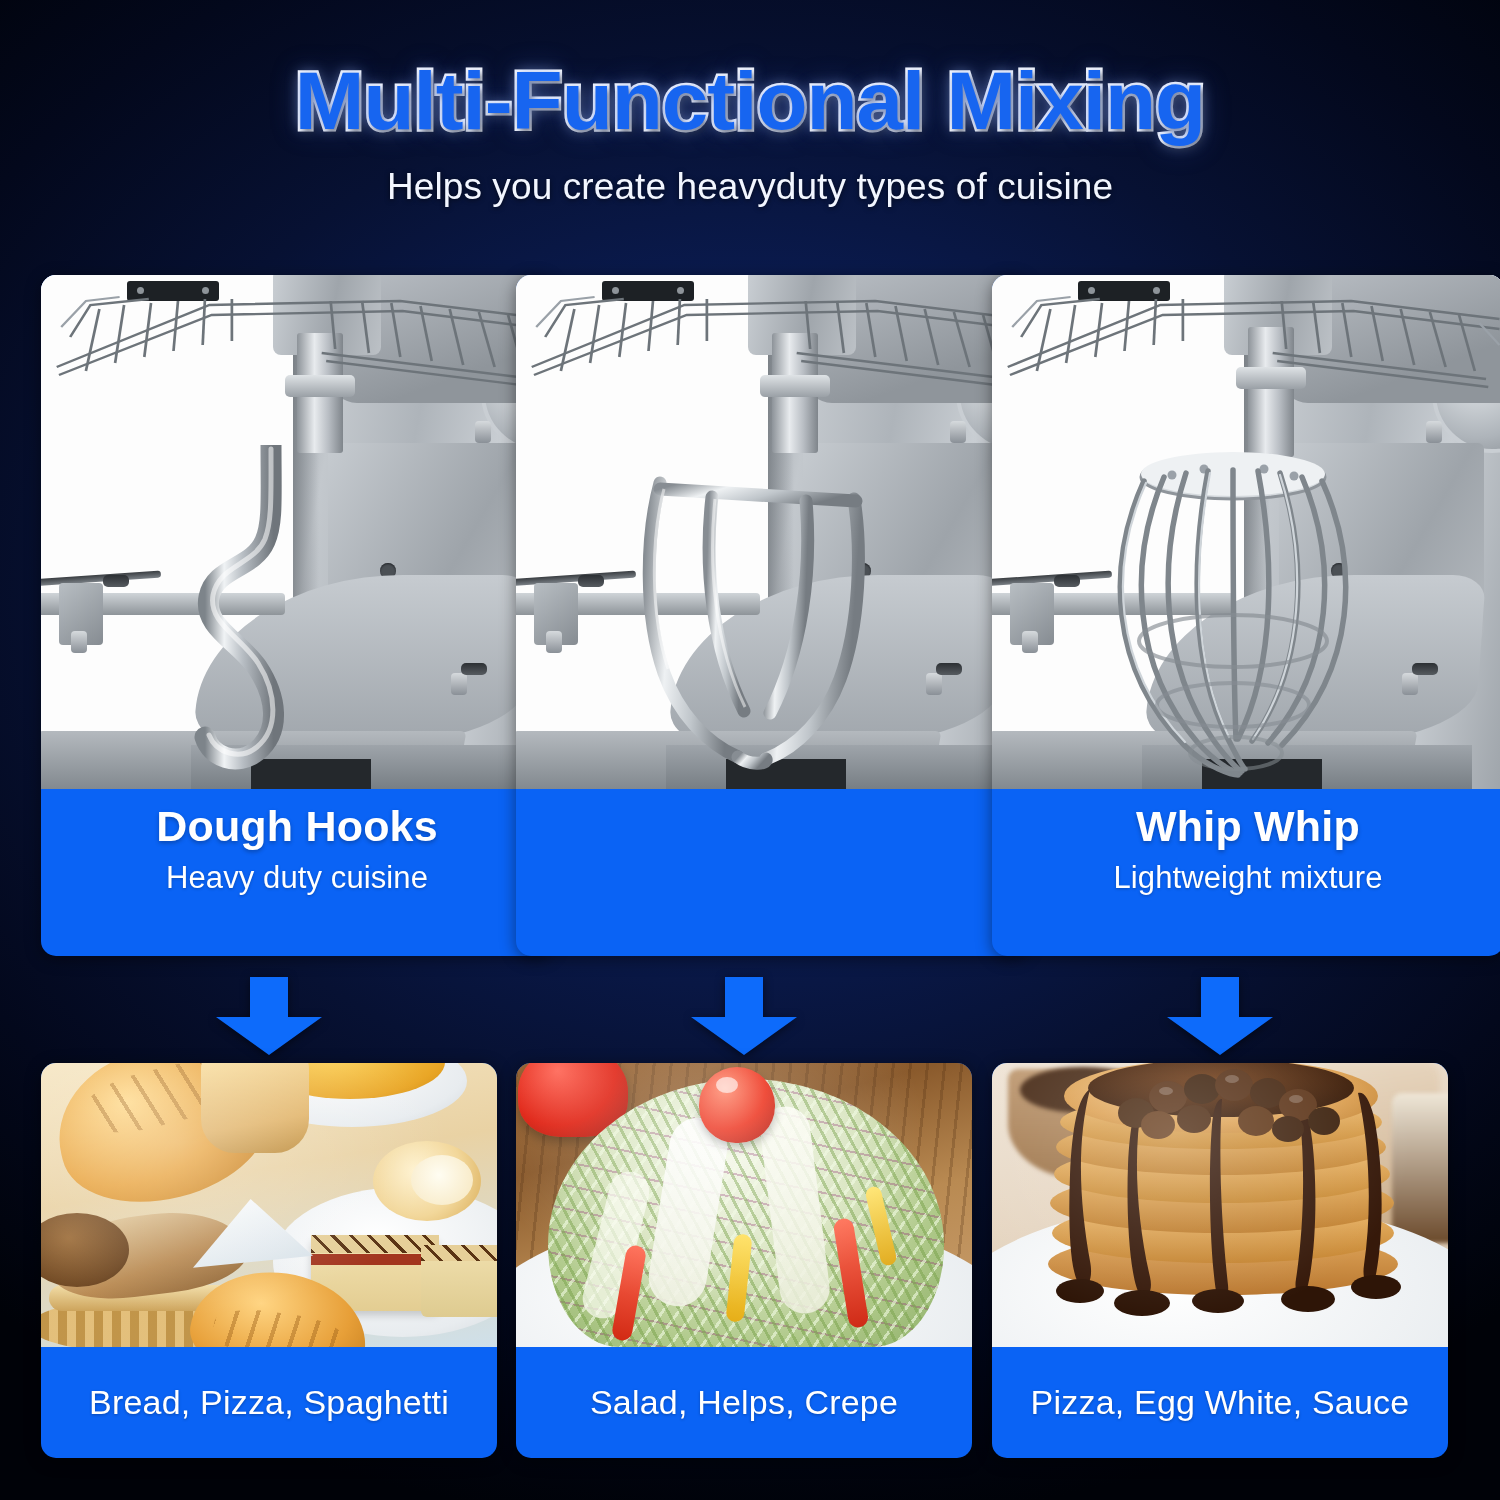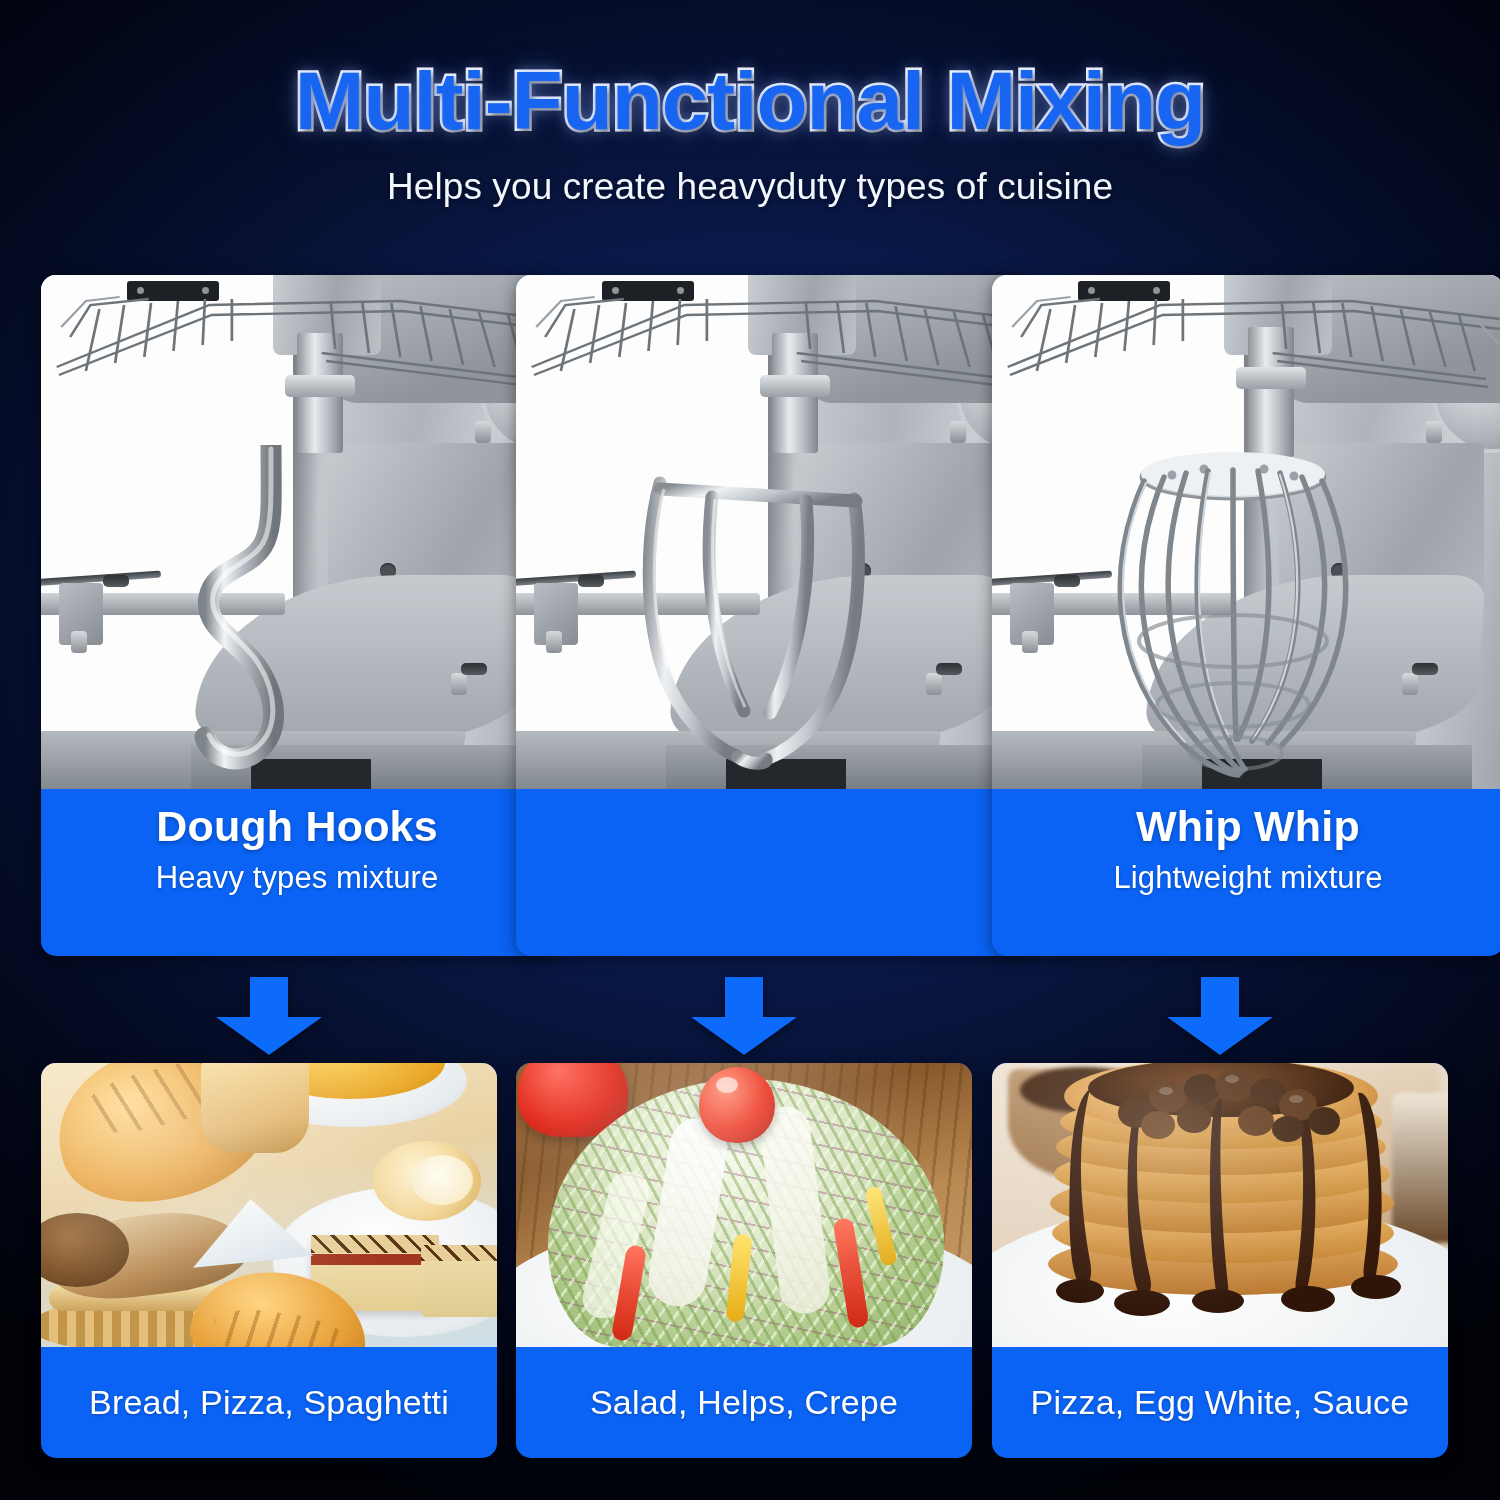--- a/index.html
+++ b/index.html
@@ -284,21 +284,21 @@
           <path d="M118,4 C118,50 119,76 112,94
                    C101,120 66,120 60,150
                    C55,178 88,192 105,218
                    C124,248 126,284 104,302
                    C87,316 63,308 56,290" fill="none" stroke="#ffffff" stroke-opacity=".55" stroke-width="5" stroke-linecap="round"></path>
         </svg>
       </div>
     </div>
     <div class="label-pad">
       <div class="label-title">Dough Hooks</div>
-      <div class="label-desc">Heavy types mixture</div>
+      <div class="label-desc">Heavy duty cuisine</div>
     </div>
   </div>
 
   <div class="top-card c2" style="left:516px">
     <div class="photo-top">
       <div class="scene">
         <div class="mx-bg"></div>
         <div class="mx-body"></div>
         <div class="mx-drum"></div>
         <div class="mx-head"></div>

